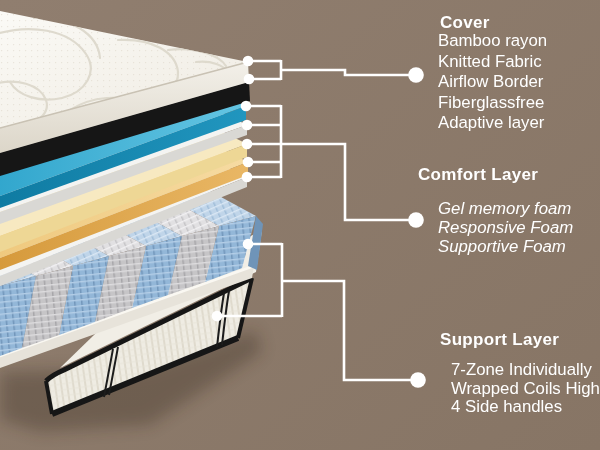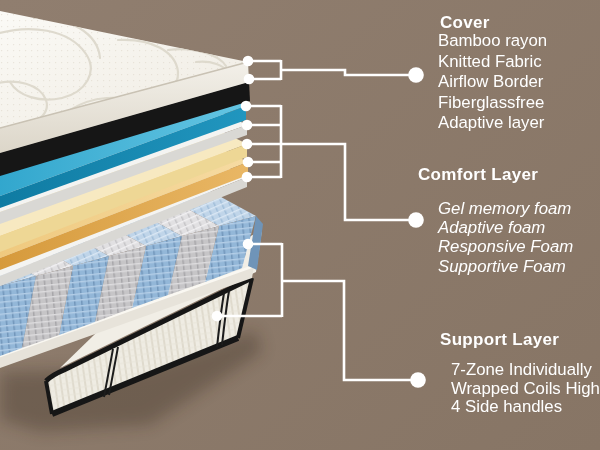--- a/index.html
+++ b/index.html
@@ -222,21 +222,20 @@
   <div>Airflow Border</div>
   <div>Fiberglassfree</div>
   <div>Adaptive layer</div>
 </div>
 
 <div class="label-block sec-comfort">
   <h2>Comfort Layer</h2>
 </div>
 <div class="label-block label-lines list-comfort">
   <div>Gel memory foam</div>
-  <div>Adaptive foam</div>
   <div>Responsive Foam</div>
   <div>Supportive Foam</div>
 </div>
 
 <div class="label-block sec-support">
   <h2>Support Layer</h2>
 </div>
 <div class="label-block label-lines list-support">
   <div>7-Zone Individually</div>
   <div>Wrapped Coils High</div>

